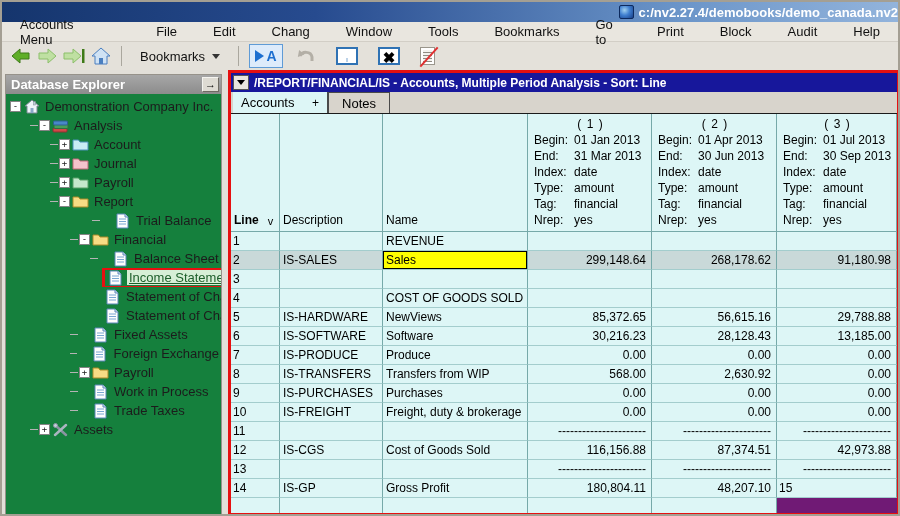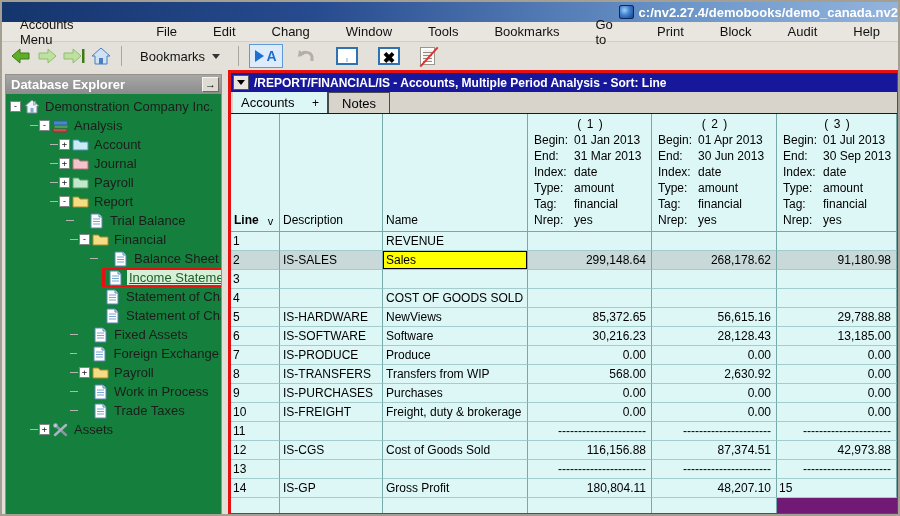--- a/index.html
+++ b/index.html
@@ -241,21 +241,21 @@
         <div class="tree-item" style="padding-left: 44px;">
           <span class="tick"></span>
           <span class="expander">-</span>
           <span class="tree-icon">
             <svg width="17" height="13" viewBox="0 0 17 13">
               <path d="M1 2 h5.5 l1.5 2 H16 v8 H1 Z" fill="#f6dc84" stroke="#ab8b28"></path>
             </svg>
           </span>
           <span class="tree-label">Report</span>
         </div>
-        <div class="tree-item" style="padding-left: 60px; text-align: center;">
+        <div class="tree-item" style="padding-left: 86px; text-align: center;">
           <span class="tick"></span>
           <span class="expander none"></span>
           <span class="tree-icon">
             <svg width="13" height="16" viewBox="0 0 13 16">
               <path d="M1 1 H9 L12 4 V15 H1 Z" fill="#fdfdfd" stroke="#5a86b8"></path>
               <path d="M9 1 V4 H12" fill="#d8e4f0" stroke="#5a86b8"></path>
               <path d="M3 6 H10 M3 8.5 H10 M3 11 H10" stroke="#7aa6d2" stroke-width="1"></path>
             </svg>
           </span>
           <span class="tree-label">Trial Balance</span>

